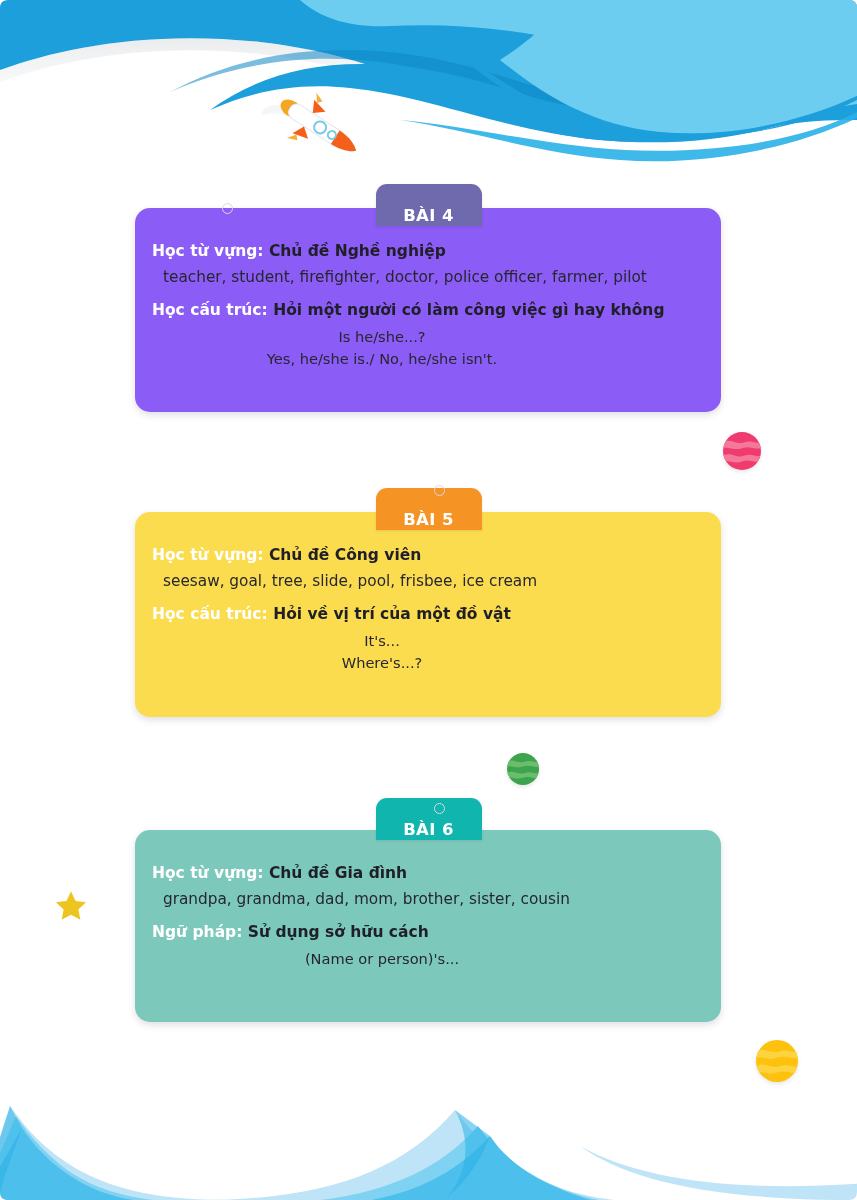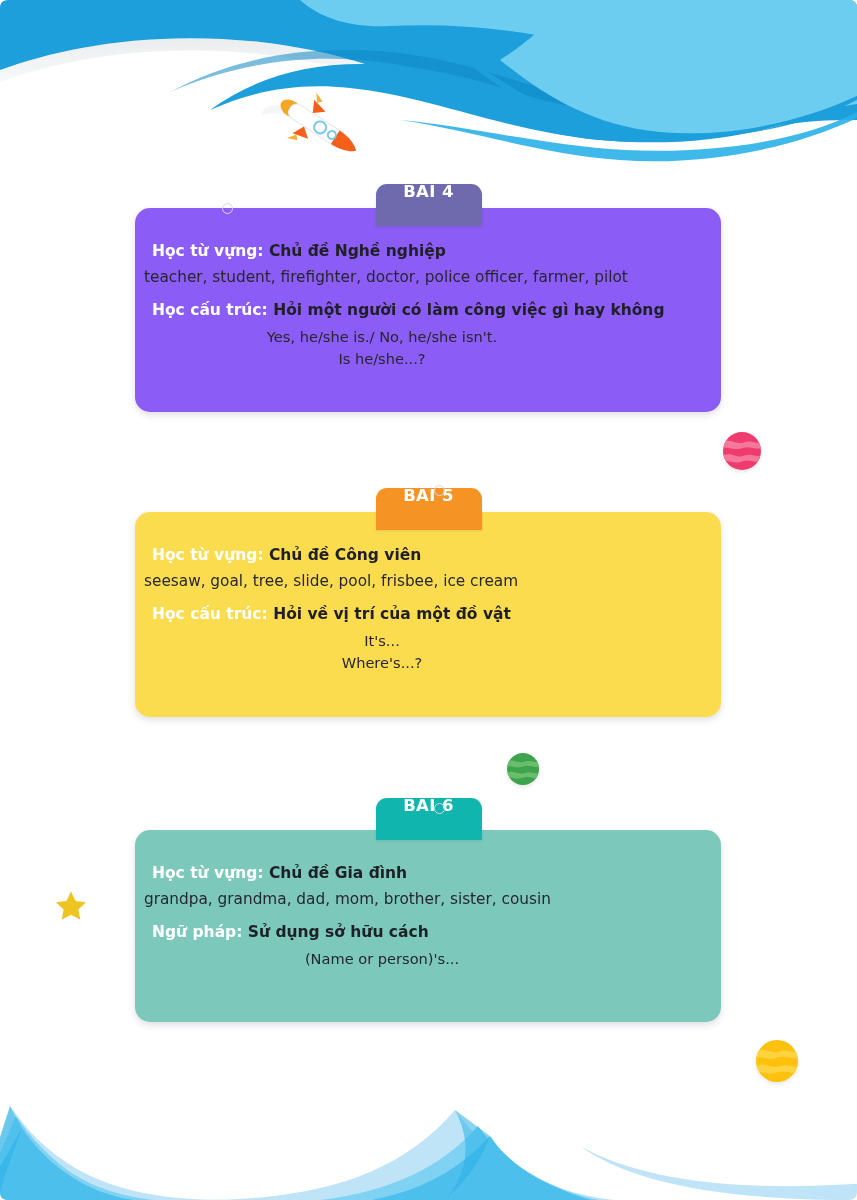--- a/index.html
+++ b/index.html
@@ -12,21 +12,21 @@
     position:absolute;inset:0;width:857px;height:1200px;
     background:#ffffff;overflow:hidden;border-radius:6px;
   }
   .deco-layer{position:absolute;left:0;top:0;width:857px;height:1200px;pointer-events:none;}
 
   
   .lesson-block{position:absolute;left:0;width:857px;}
   .badge{
     position:absolute;left:50%;transform:translateX(-50%);
     width:106px;height:42px;border-radius:11px 11px 0 0;
-    display:flex;align-items:flex-start;justify-content:center;
+    display:flex;align-items:flex-end;justify-content:center;
     color:#ffffff;font-weight:bold;font-size:16.5px;letter-spacing:.4px;
     z-index:3;box-shadow:0 1px 3px rgba(0,0,0,.10);
   }
   .badge span{display:block;line-height:1;padding-bottom:2px;}
   .notch{
     position:absolute;width:9px;height:9px;border-radius:50%;
     border:1.4px solid #d8d8e4;background:transparent;z-index:4;
   }
   .card{
     position:absolute;left:135px;width:586px;
@@ -35,21 +35,21 @@
     box-sizing:border-box;
     padding:34px 0 26px 0;
   }
   .row-label{
     padding-left:17px;font-size:15.5px;font-weight:bold;line-height:1.25;
     white-space:nowrap;
   }
   .row-label .lbl{color:#ffffff;}
   .row-label .val{color:#1f1f28;}
   .vocab-list{
-    padding-left:9px;margin-top:7px;font-size:15.3px;color:#26262f;
+    padding-left:28px;margin-top:7px;font-size:15.3px;color:#26262f;
     line-height:1.3;white-space:nowrap;
   }
   .gap{height:13px;}
   .example{
     text-align:center;font-size:14.6px;color:#26262f;line-height:1.52;
     padding-right:92px;margin-top:5px;
   }
 
   
 
@@ -122,22 +122,22 @@
   </div>
 
   <div id="lessons-root">
       <div class="lesson-block">
         <div class="card" style="top: 208px; height: 204px; background: #8b5cf6;">
           <div class="row-label"><span class="lbl">Học từ vựng:</span> <span class="val">Chủ đề Nghề nghiệp</span></div>
           <div class="vocab-list">teacher, student, firefighter, doctor, police officer, farmer, pilot</div>
           <div class="gap"></div>
           <div class="row-label"><span class="lbl">Học cấu trúc:</span> <span class="val">Hỏi một người có làm công việc gì hay không</span></div>
           <div class="example">
+            <div>Is he/she...?</div>
             <div>Yes, he/she is./ No, he/she isn't.</div>
-            <div>Is he/she...?</div>
           </div>
         </div>
         <div class="badge" style="top: 184px; background: rgb(111, 106, 174);">
           <span>BÀI 4</span>
         </div>
         <div class="notch" style="left: 222px; top: 203px;"></div>
       </div>
       <div class="lesson-block">
         <div class="card" style="top: 512px; height: 205px; background: rgb(252, 220, 79);">
           <div class="row-label"><span class="lbl">Học từ vựng:</span> <span class="val">Chủ đề Công viên</span></div>

